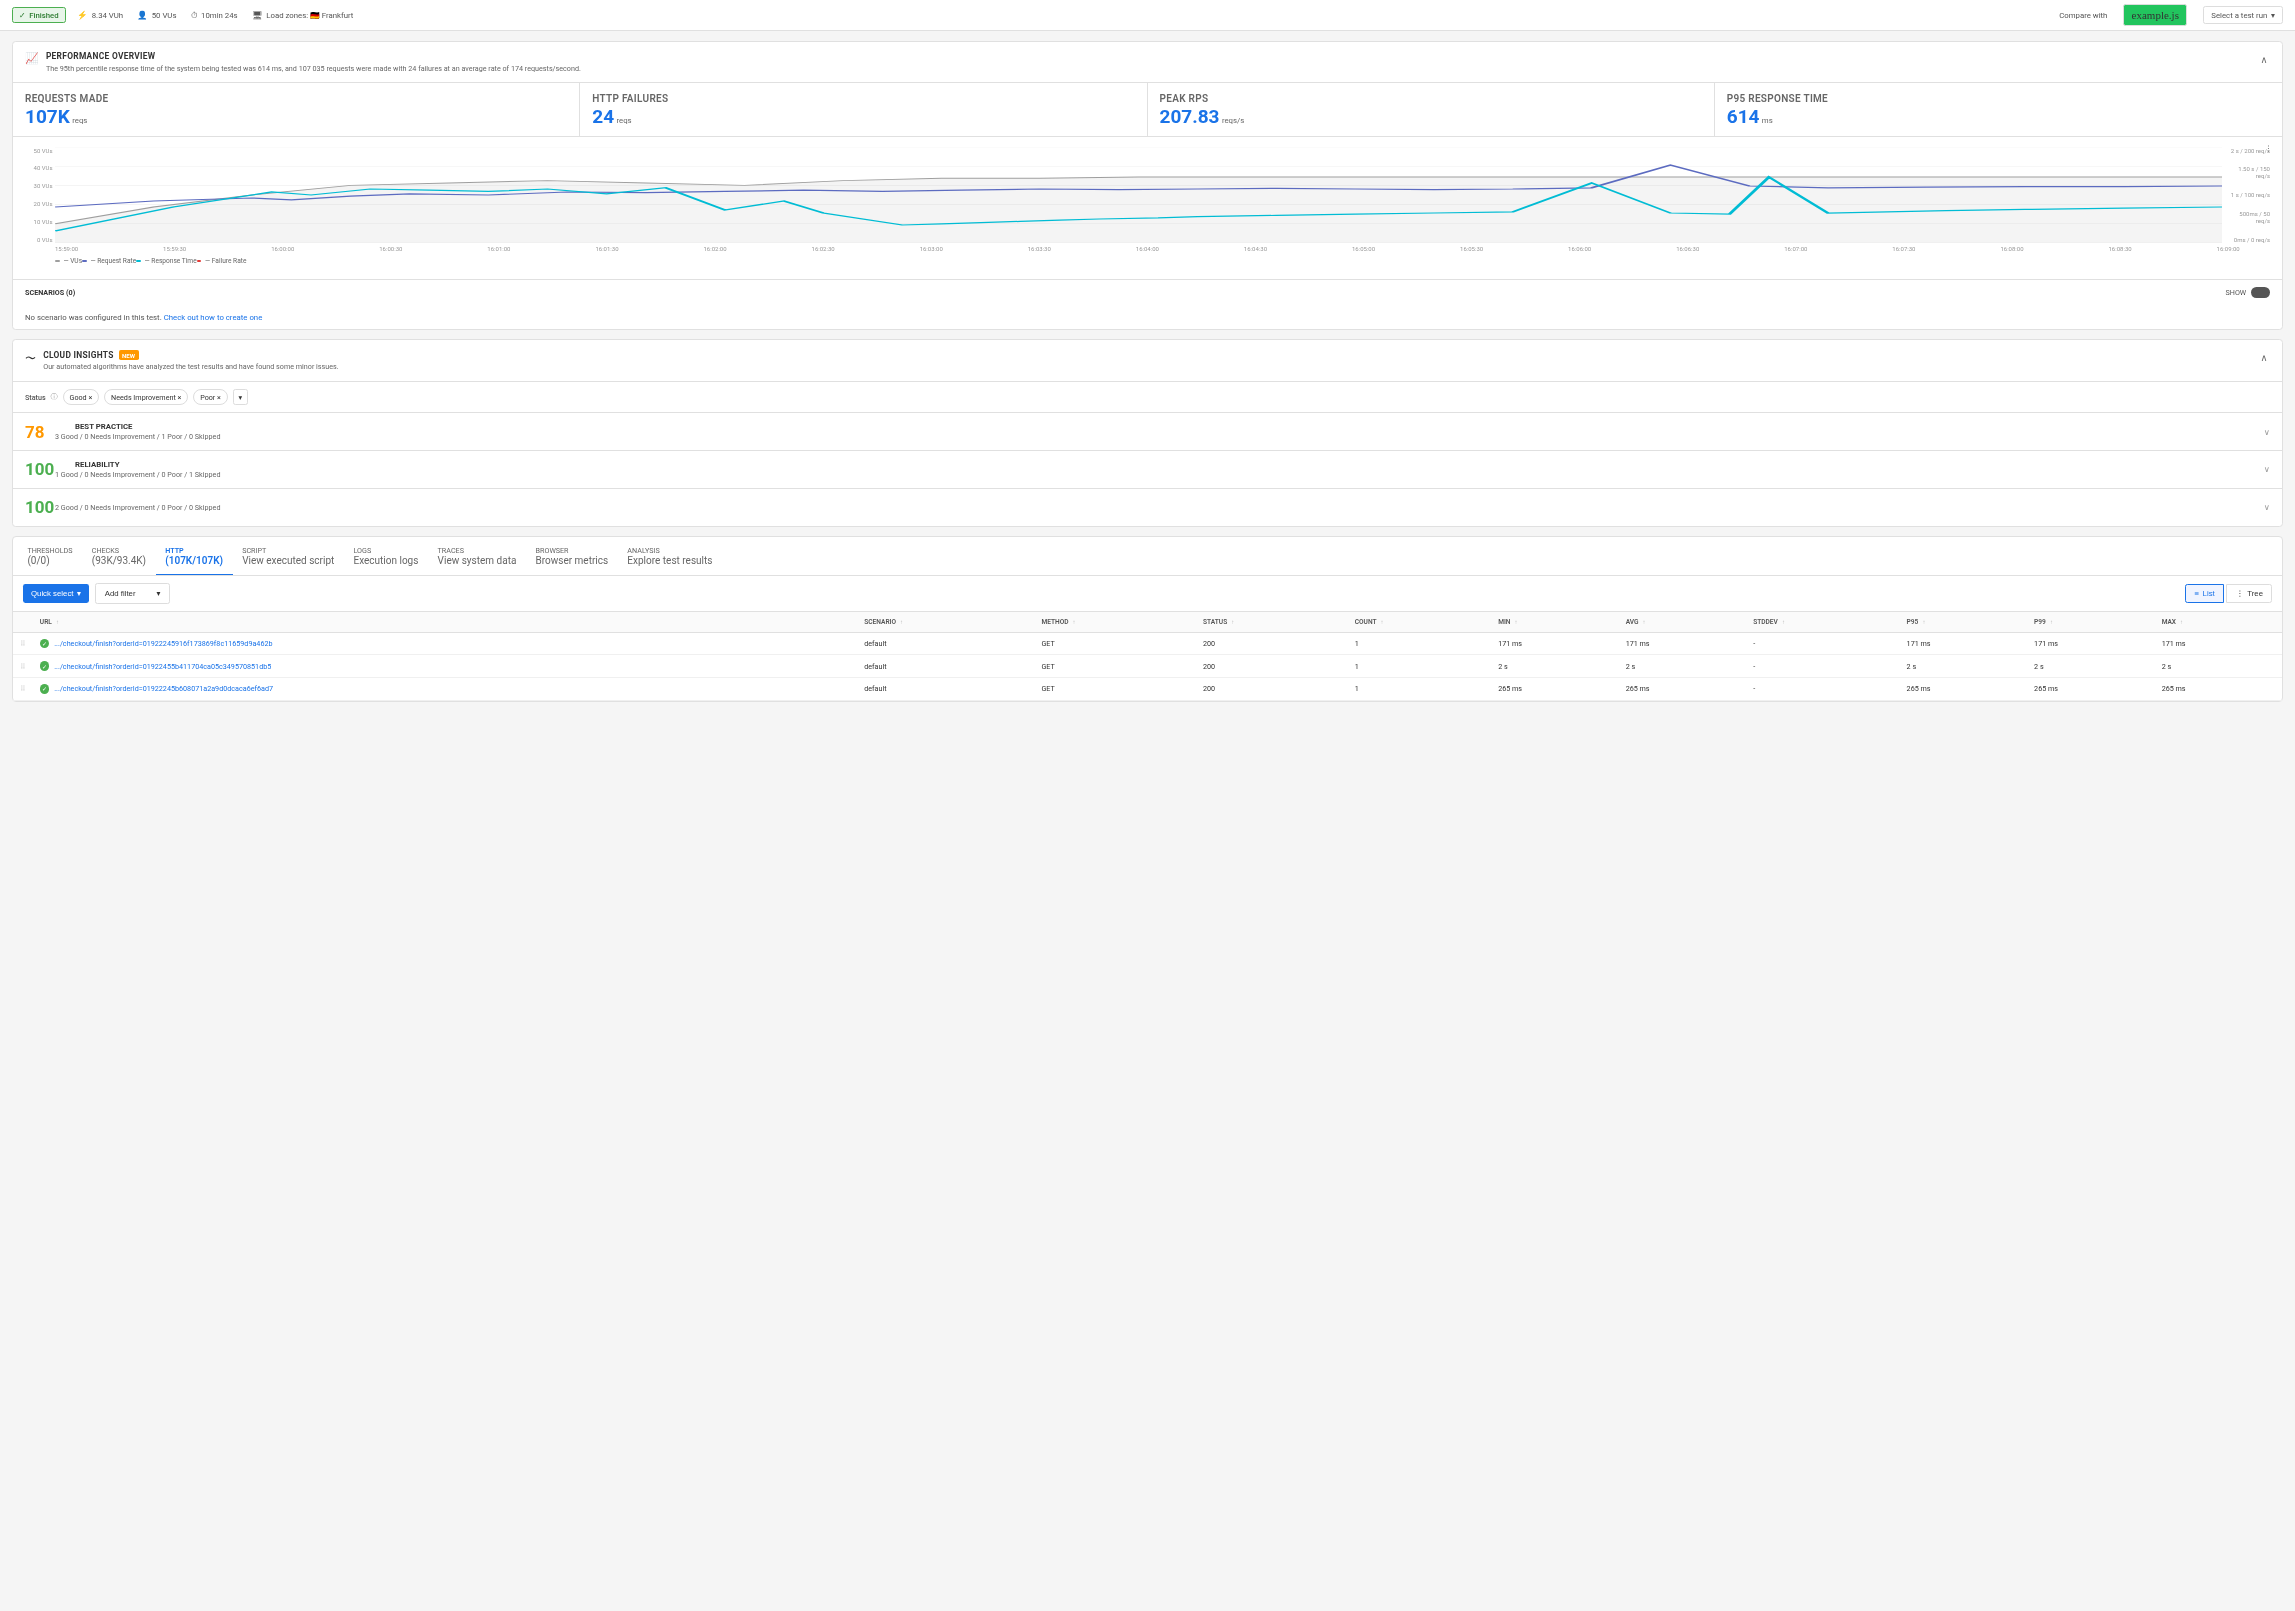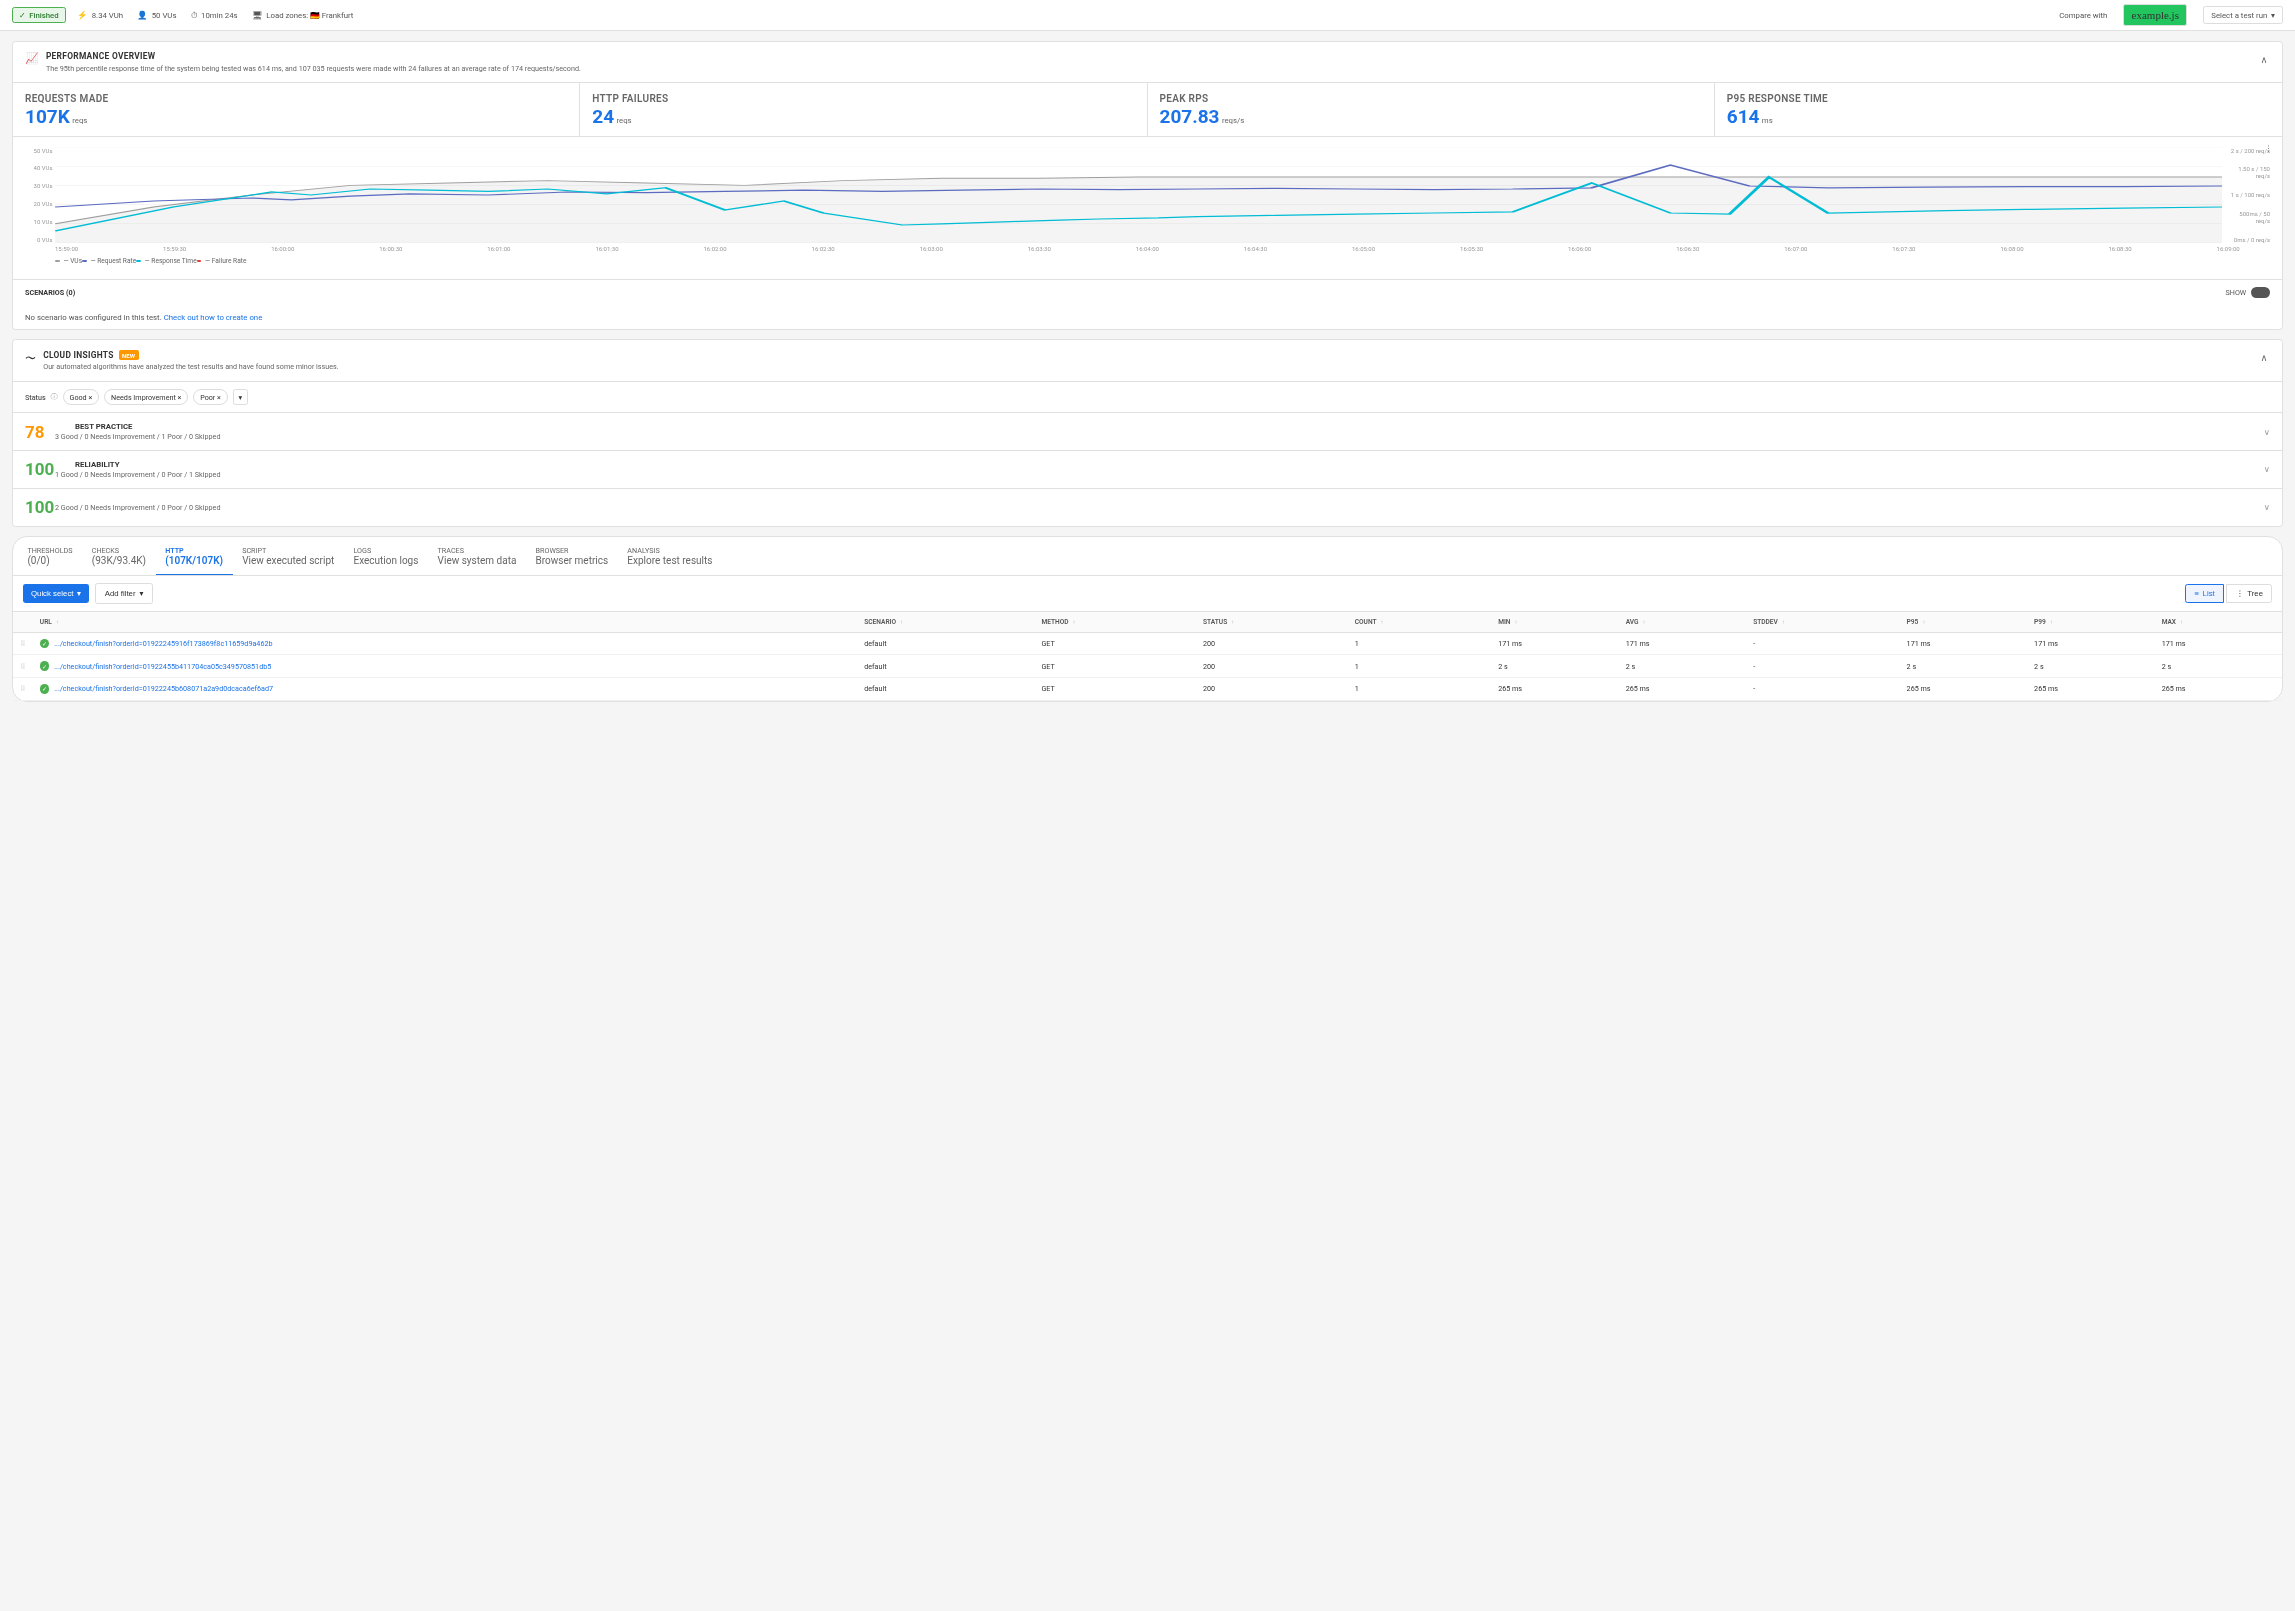--- a/index.html
+++ b/index.html
@@ -65,30 +65,30 @@
     .insight-row { display: flex; align-items: center; padding: 8.4px 12px; border-top: 0.6px solid #e0e0e0; cursor: pointer; }
     .insight-score { font-size: 17px; font-weight: 700; min-width: 30px; }
     .insight-score.orange { color: #ff9800; }
     .insight-score.green { color: #4caf50; }
     .insight-info { flex: 1; }
     .insight-title { font-size: 7.8px; font-weight: 700; color: #333; text-transform: uppercase; margin-left: 20px; }
     .insight-detail { font-size: 7.2px; color: #666; margin-top: 1.2px; }
     .insight-chevron { color: #999; font-size: 8.4px; }
 
     
-    .tabs-section { background: #fff; border: 0.6px solid #e0e0e0; border-radius: 15px; margin-bottom: 20px; }
+    .tabs-section { background: #fff; border: 0.6px solid #e0e0e0; border-radius: 4px; margin-bottom: 20px; }
     .tabs-bar { display: flex; border-bottom: 0.6px solid #e0e0e0; padding: 0 4.8px; }
     .tab { padding: 8.4px 9.6px; font-size: 7.2px; color: #666; cursor: pointer; border-bottom: 1.2px solid transparent; white-space: nowrap; }
     .tab.active { color: #1a73e8; border-bottom-color: #1a73e8; font-weight: 600; }
     .tab .tab-sub { font-size: 10px; color: inherit; }
 
     
     .table-controls { display: flex; align-items: center; padding: 7.2px 9.6px; gap: 6px; }
     .quick-select-btn { display: flex; align-items: center; gap: 3.6px; background: #1a73e8; color: #fff; border: none; border-radius: 2.4px; padding: 4.8px 8.4px; font-size: 7.8px; cursor: pointer; }
-    .add-filter-btn { display: flex; align-items: center; gap: 4px; border: 0.6px solid #ddd; border-radius: 2.4px; padding: 4.8px 8.4px; font-size: 7.8px; cursor: pointer; background: #fff; color: #333; }
+    .add-filter-btn { display: flex; align-items: center; gap: 21px; border: 0.6px solid #ddd; border-radius: 2.4px; padding: 4.8px 8.4px; font-size: 7.8px; cursor: pointer; background: #fff; color: #333; }
     .view-toggle { margin-left: auto; display: flex; align-items: center; gap: 2.4px; }
     .view-btn { display: flex; align-items: center; gap: 3.6px; padding: 4.2px 8.4px; border: 0.6px solid #ddd; font-size: 7.8px; cursor: pointer; background: #fff; color: #333; }
     .view-btn:first-child { border-radius: 2.4px 0 0 2.4px; }
     .view-btn:last-child { border-radius: 0 2.4px 2.4px 0; }
     .view-btn.active { background: #f0f4ff; color: #1a73e8; border-color: #1a73e8; }
 
     
     .data-table { width: 100%; border-collapse: collapse; }
     .data-table th { padding: 6px 7.2px; text-align: left; font-size: 6.6px; font-weight: 600; color: #555; text-transform: uppercase; border-bottom: 0.6px solid #e0e0e0; border-top: 0.6px solid #e0e0e0; background: #fafafa; cursor: pointer; }
     .data-table th .sort-arrow { color: #bbb; font-size: 6px; margin-left: 2.4px; }

